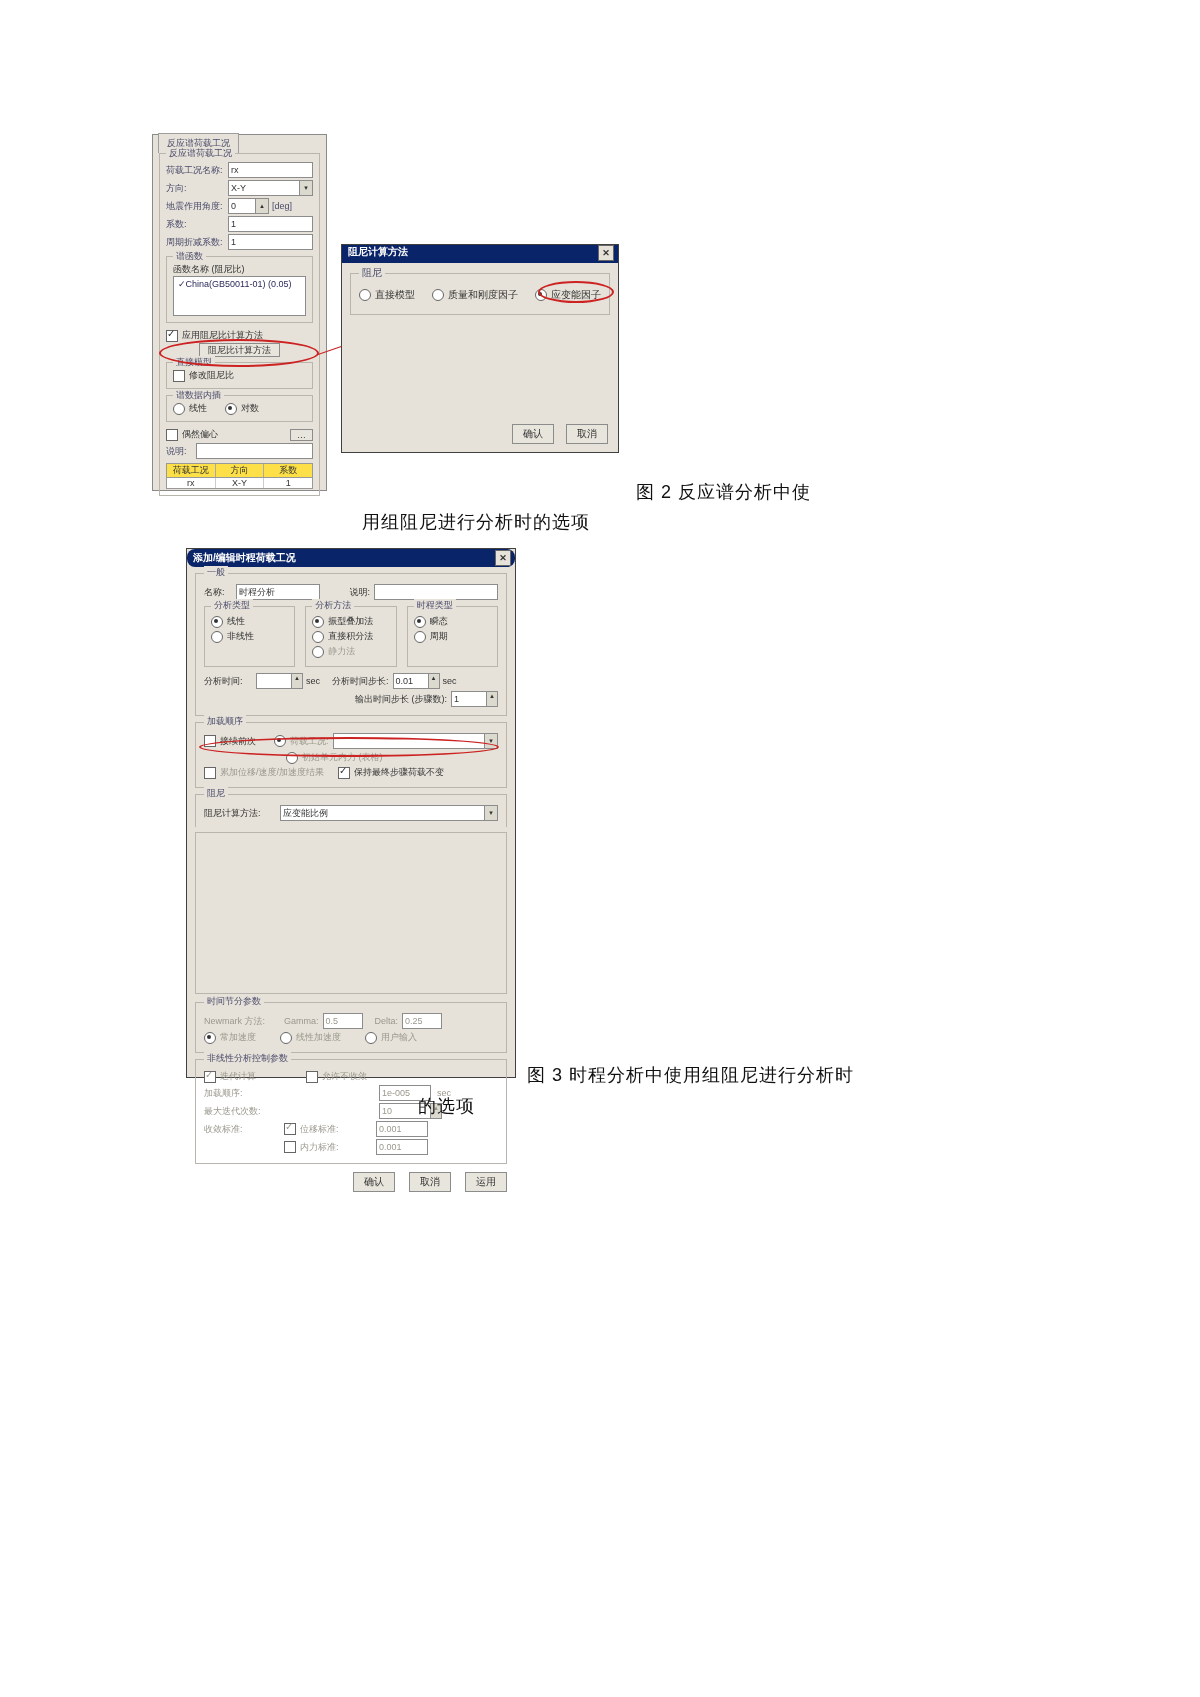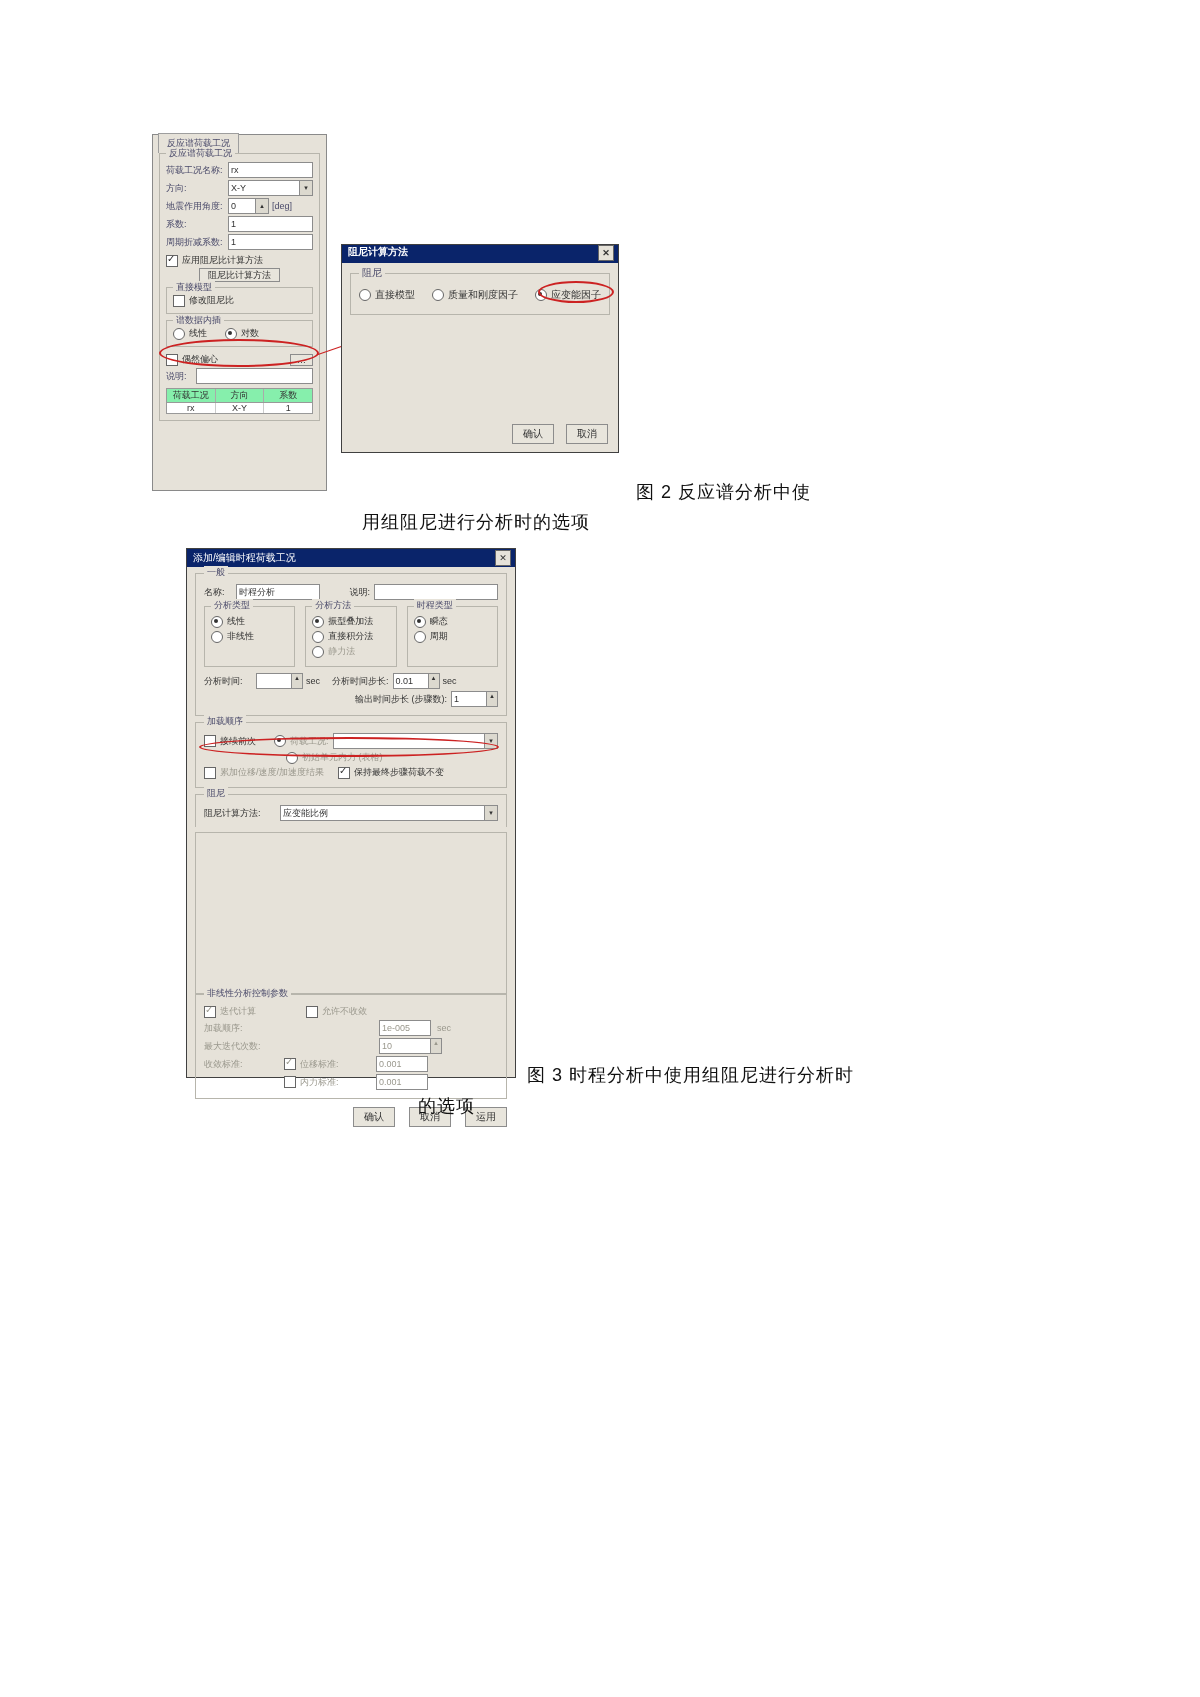--- a/index.html
+++ b/index.html
@@ -111,22 +111,22 @@
 
   
   .fig3 {
     position:absolute;
     left:186px; top:548px;
     width:328px;height:528px;
     background:#e6e2d9;border:1px solid #404040;
     font-size:9px;color:#333;
   }
   .fig3 .tb {
-    height:18px;background:#0a246a;color:#fff;font-size:10px;font-weight:normal;
-    display:flex;align-items:center;justify-content:space-between;padding:0 4px 0 6px;
+    height:18px;background:#0a246a;color:#fff;font-size:10px;font-weight:bold;
+    display:flex;align-items:center;justify-content:space-between;padding:0 4px 0 6px;border-radius:8px;
   }
   .fig3 .tb .close{width:14px;height:14px;background:#e6e2d9;border:1px solid #666;display:flex;align-items:center;justify-content:center;font-size:9px;color:#333;}
   .fig3 .inner{padding:6px 8px;}
   .g3 {
     border:1px solid #b7b5ac;position:relative;padding:8px 8px 6px 8px;margin-bottom:6px;
   }
   .g3 > .lg{position:absolute;top:-8px;left:8px;background:#e6e2d9;padding:0 3px;color:#4a4a6a;}
   .cols{display:flex;gap:10px;}
   .col{flex:1;border:1px solid #b7b5ac;padding:6px;position:relative;}
   .col .lg{position:absolute;top:-8px;left:6px;background:#e6e2d9;padding:0 3px;color:#4a4a6a;}
@@ -163,20 +163,27 @@
       </div>
       <div class="row">
         <span class="lbl">系数:</span>
         <span class="field">1</span>
       </div>
       <div class="row">
         <span class="lbl">周期折减系数:</span>
         <span class="field">1</span>
       </div>
 
+      <div class="grp" style="margin-top:6px;">
+        <span class="lg">谱函数</span>
+        <div>函数名称 (阻尼比)</div>
+        <div class="listbox">
+          <span>✓China(GB50011-01) (0.05)</span>
+        </div>
+      </div>
 
       <div class="row" style="margin-top:4px;">
         <span class="chk on"></span>
         <span>应用阻尼比计算方法</span>
       </div>
       <div style="text-align:center;margin-top:2px;">
         <span class="btn" style="font-size:9px;padding:1px 8px">阻尼比计算方法</span>
       </div>
 
       <div class="grp" style="margin-top:5px;padding:4px 6px;">
@@ -202,21 +209,21 @@
         <span>偶然偏心</span>
         <span style="flex:1"></span>
         <span class="btn" style="padding:0 6px;font-size:9px">…</span>
       </div>
       <div class="row">
         <span class="lbl" style="flex:0 0 30px;">说明:</span>
         <span class="field"></span>
       </div>
 
       <div style="margin-top:4px;">
-        <div style="display:flex;background:#86efac;border:1px solid #999;">
+        <div style="display:flex;background:#fde047;border:1px solid #999;">
           <span style="flex:1;text-align:center;border-right:1px solid #aaa;">荷载工况</span>
           <span style="flex:1;text-align:center;border-right:1px solid #aaa;">方向</span>
           <span style="flex:1;text-align:center;">系数</span>
         </div>
         <div style="display:flex;background:#fff;border:1px solid #999;border-top:none;">
           <span style="flex:1;text-align:center;border-right:1px solid #ccc;">rx</span>
           <span style="flex:1;text-align:center;border-right:1px solid #ccc;">X-Y</span>
           <span style="flex:1;text-align:center;">1</span>
         </div>
       </div>
@@ -363,20 +370,38 @@
         <div class="dummySelect" style="flex:1">
           <span class="field">应变能比例</span>
           <span class="arrow">▾</span>
         </div>
       </div>
     </div>
     <div class="big-body"></div>
 
     <div class="ellipse" style="left:12px;top:188px;width:296px;height:16px;border-width:2px;"></div>
 
+    <div class="g3 disabled" style="margin-top:8px;">
+      <span class="lg">时间节分参数</span>
+      <div class="row">
+        <span style="flex:0 0 80px">Newmark 方法:</span>
+        <span>Gamma:</span>
+        <span class="field" style="flex:0 0 34px;margin:0 12px 0 4px;color:#9a988d">0.5</span>
+        <span>Delta:</span>
+        <span class="field" style="flex:0 0 34px;margin-left:4px;color:#9a988d">0.25</span>
+      </div>
+      <div class="row">
+        <span class="rad on"></span>
+        <span style="margin-right:24px;">常加速度</span>
+        <span class="rad"></span>
+        <span style="margin-right:24px;">线性加速度</span>
+        <span class="rad"></span>
+        <span>用户输入</span>
+      </div>
+    </div>
 
     <div class="g3 disabled">
       <span class="lg">非线性分析控制参数</span>
       <div class="row">
         <span class="chk on"></span>
         <span style="margin-right:50px;">迭代计算</span>
         <span class="chk"></span>
         <span>允许不收敛</span>
       </div>
       <div class="row">

